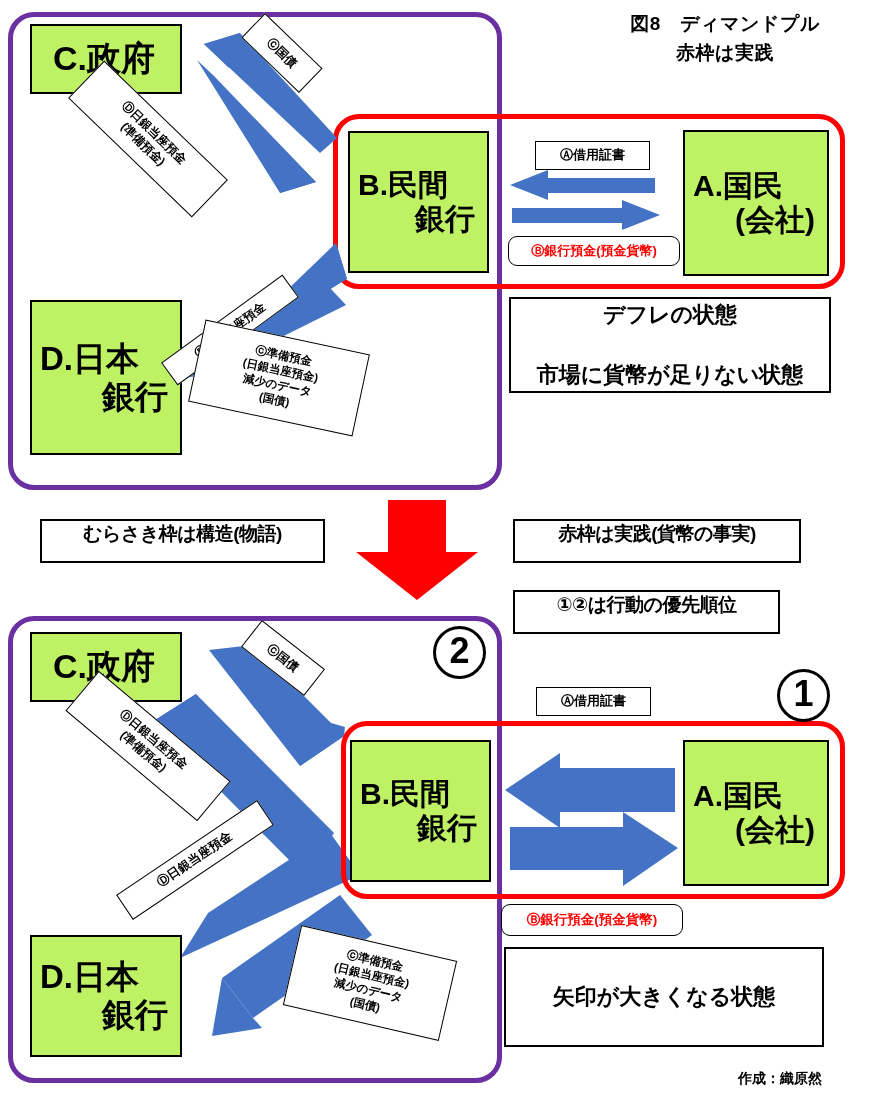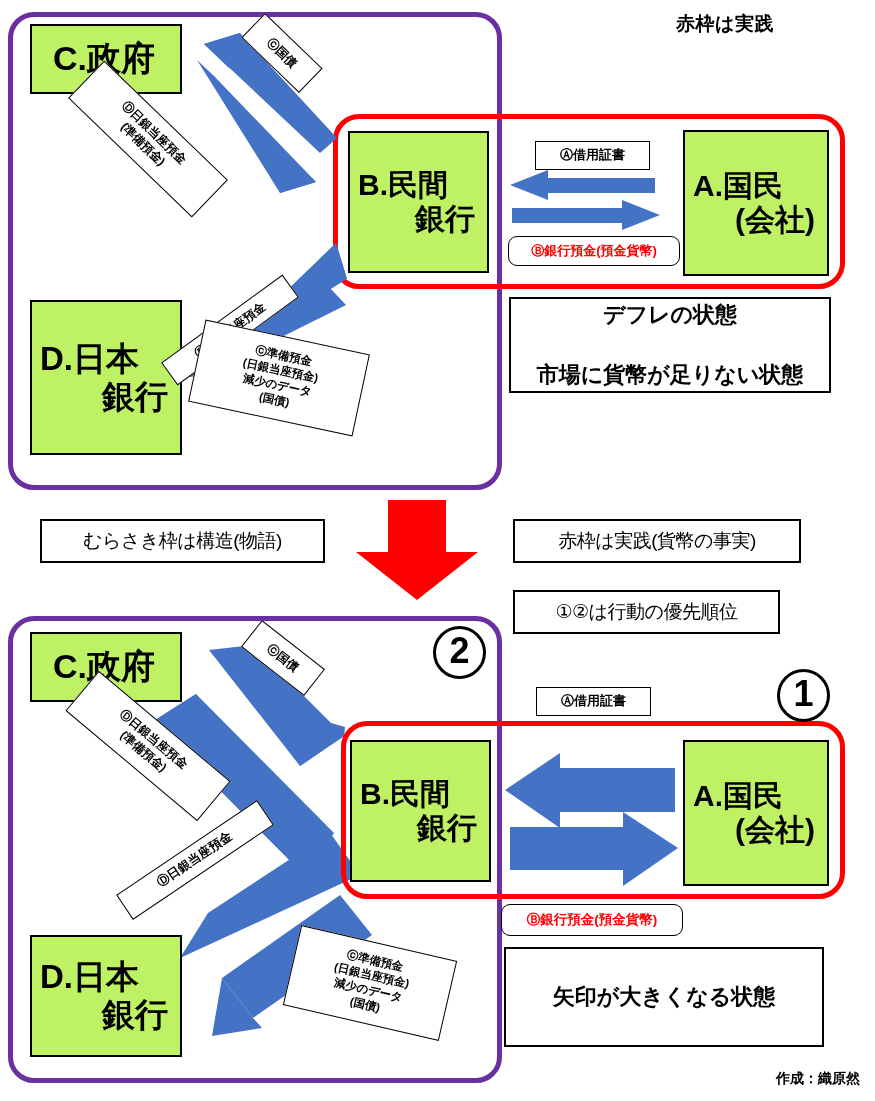--- a/index.html
+++ b/index.html
@@ -72,22 +72,22 @@
     display:flex; flex-direction:column;
     align-items:center; justify-content:center;
     font-weight: bold;
     line-height: 1.45;
     gap: 28px;
   }
 
   .legendbox {
     border: 2px solid #000;
     background: #fff;
-    display:flex; align-items:center; justify-content:center;
-    font-weight: normal;
+    display:flex; align-items:flex-start; justify-content:center;
+    font-weight: bold;
     font-size: 19px;
     letter-spacing: -0.5px;
   }
 
   
   .rchip {
     border: 1.5px solid #000;
     background: #fff;
     font-size: 13px;
     font-weight: bold;
@@ -115,20 +115,21 @@
   svg.arrowlayer { position:absolute; left:0; top:0; width:875px; height:1101px; pointer-events:none; }
   .ar { fill: #4472C4; }
   .ar-red { fill: #FF0000; }
 </style>
 </head>
 <body>
 
 <div class="stage">
 
   <div class="abs" id="title">
+    <span class="t1">図8　ディマンドプル</span>
     <span class="t2">赤枠は実践</span>
   </div>
 
   <div class="abs purple-frame" style="left:8px; top:12px; width:494px; height:478px;"></div>
 
   <div class="abs red-frame" style="left:333px; top:114px; width:512px; height:175px;"></div>
 
   <svg class="arrowlayer" viewBox="0 0 875 1101">
 
     <polygon class="ar" points="204,44 240,33 337,138 320,153"></polygon>
@@ -286,17 +287,17 @@
   </div>
 
   <div class="abs circnum" style="left:433px; top:626px; width:53px; height:53px;">
     <span style="transform:translateY(-2px)">2</span>
   </div>
 
   <div class="abs circnum" style="left:777px; top:669px; width:53px; height:53px;">
     <span style="transform:translateY(-2px)">1</span>
   </div>
 
-  <div class="abs credit" style="left:700px; top:1070px; width:160px; text-align:right;">
+  <div class="abs credit" style="left:700px; top:1070px; width:160px; text-align:center;">
     <span>作成：織原然</span>
   </div>
 
 </div>
 
 </body></html>

